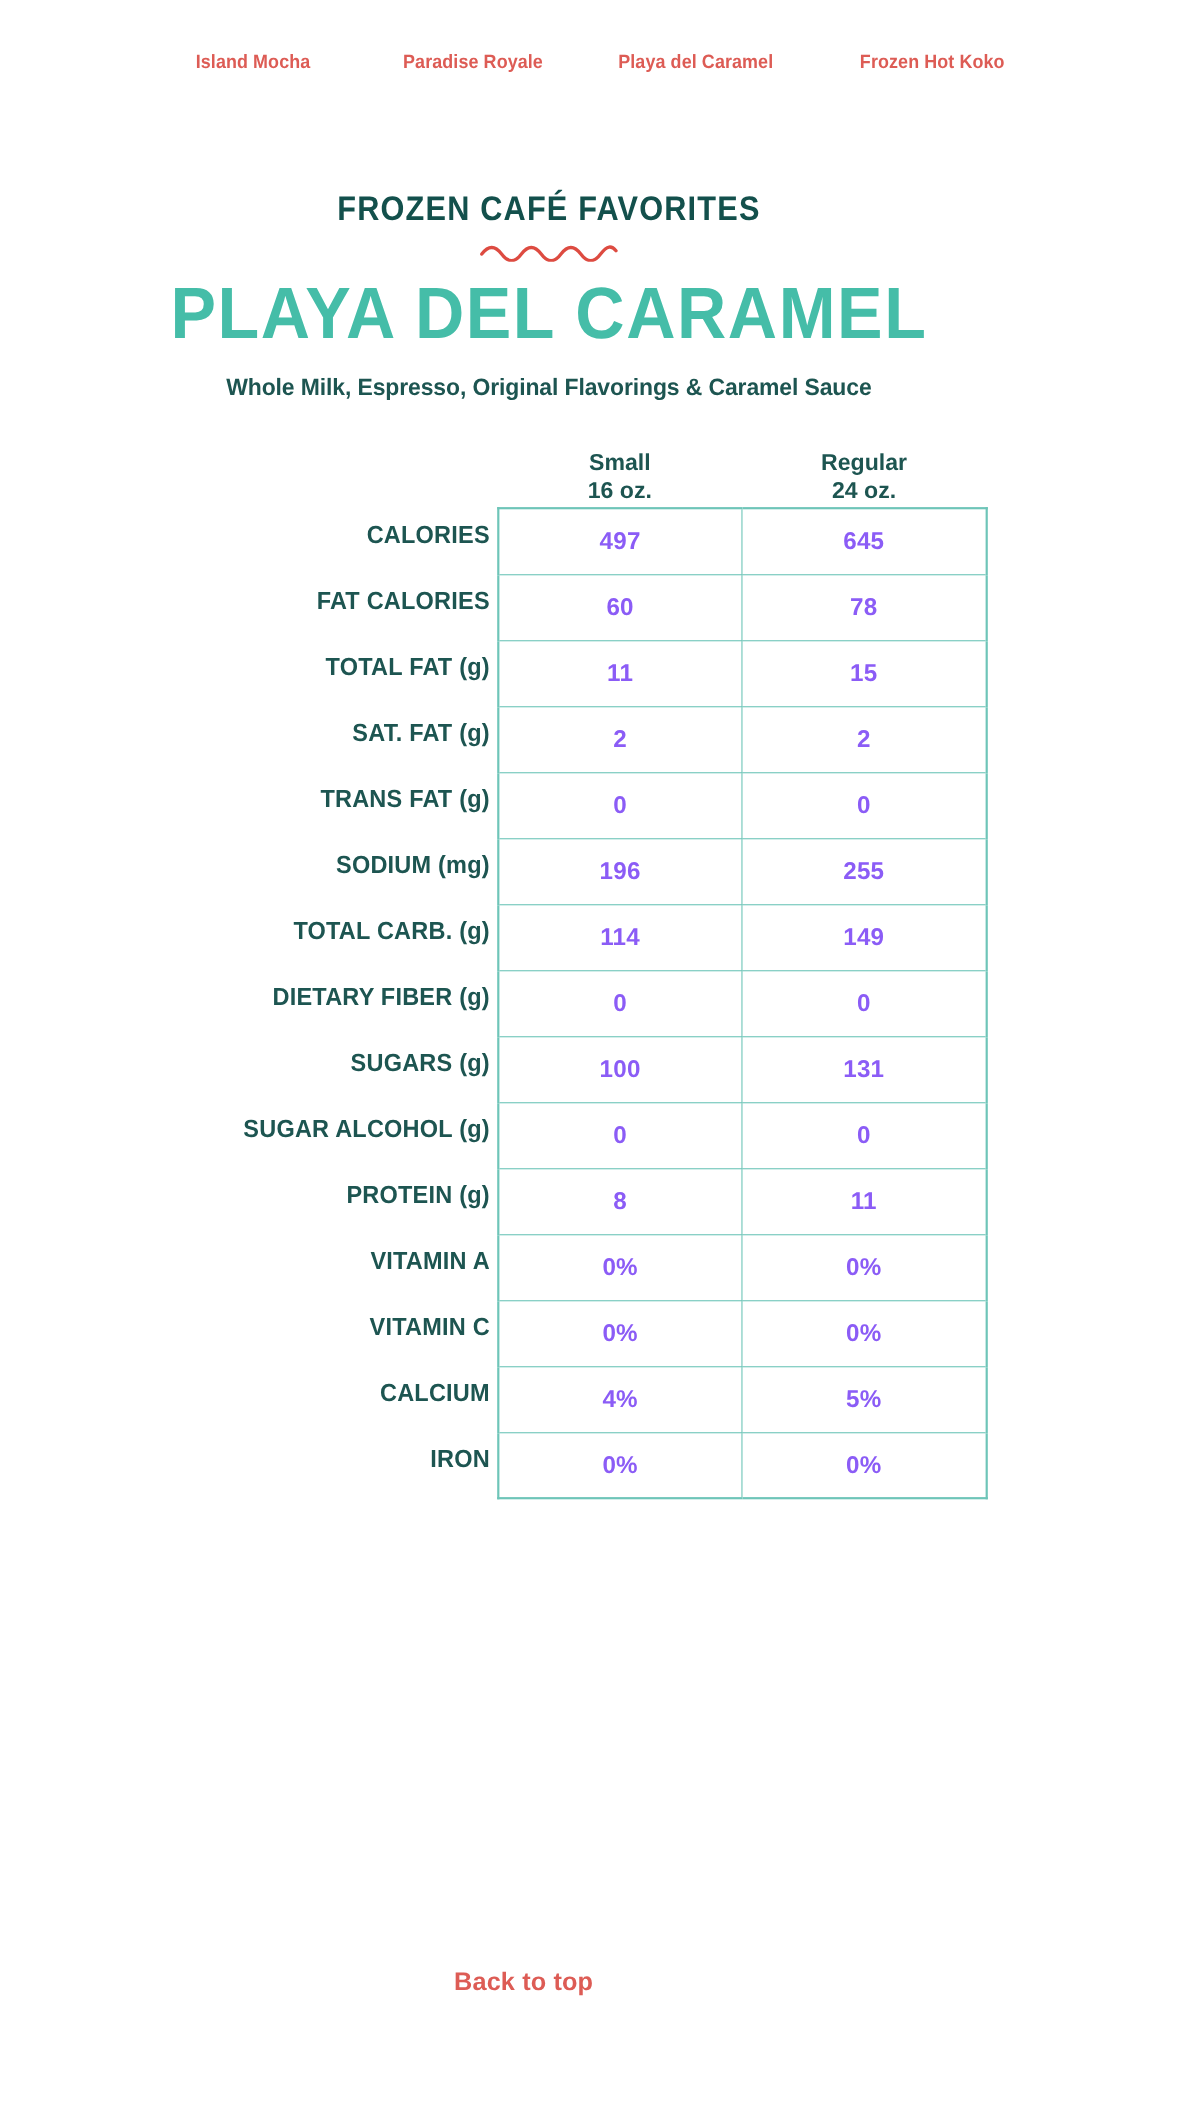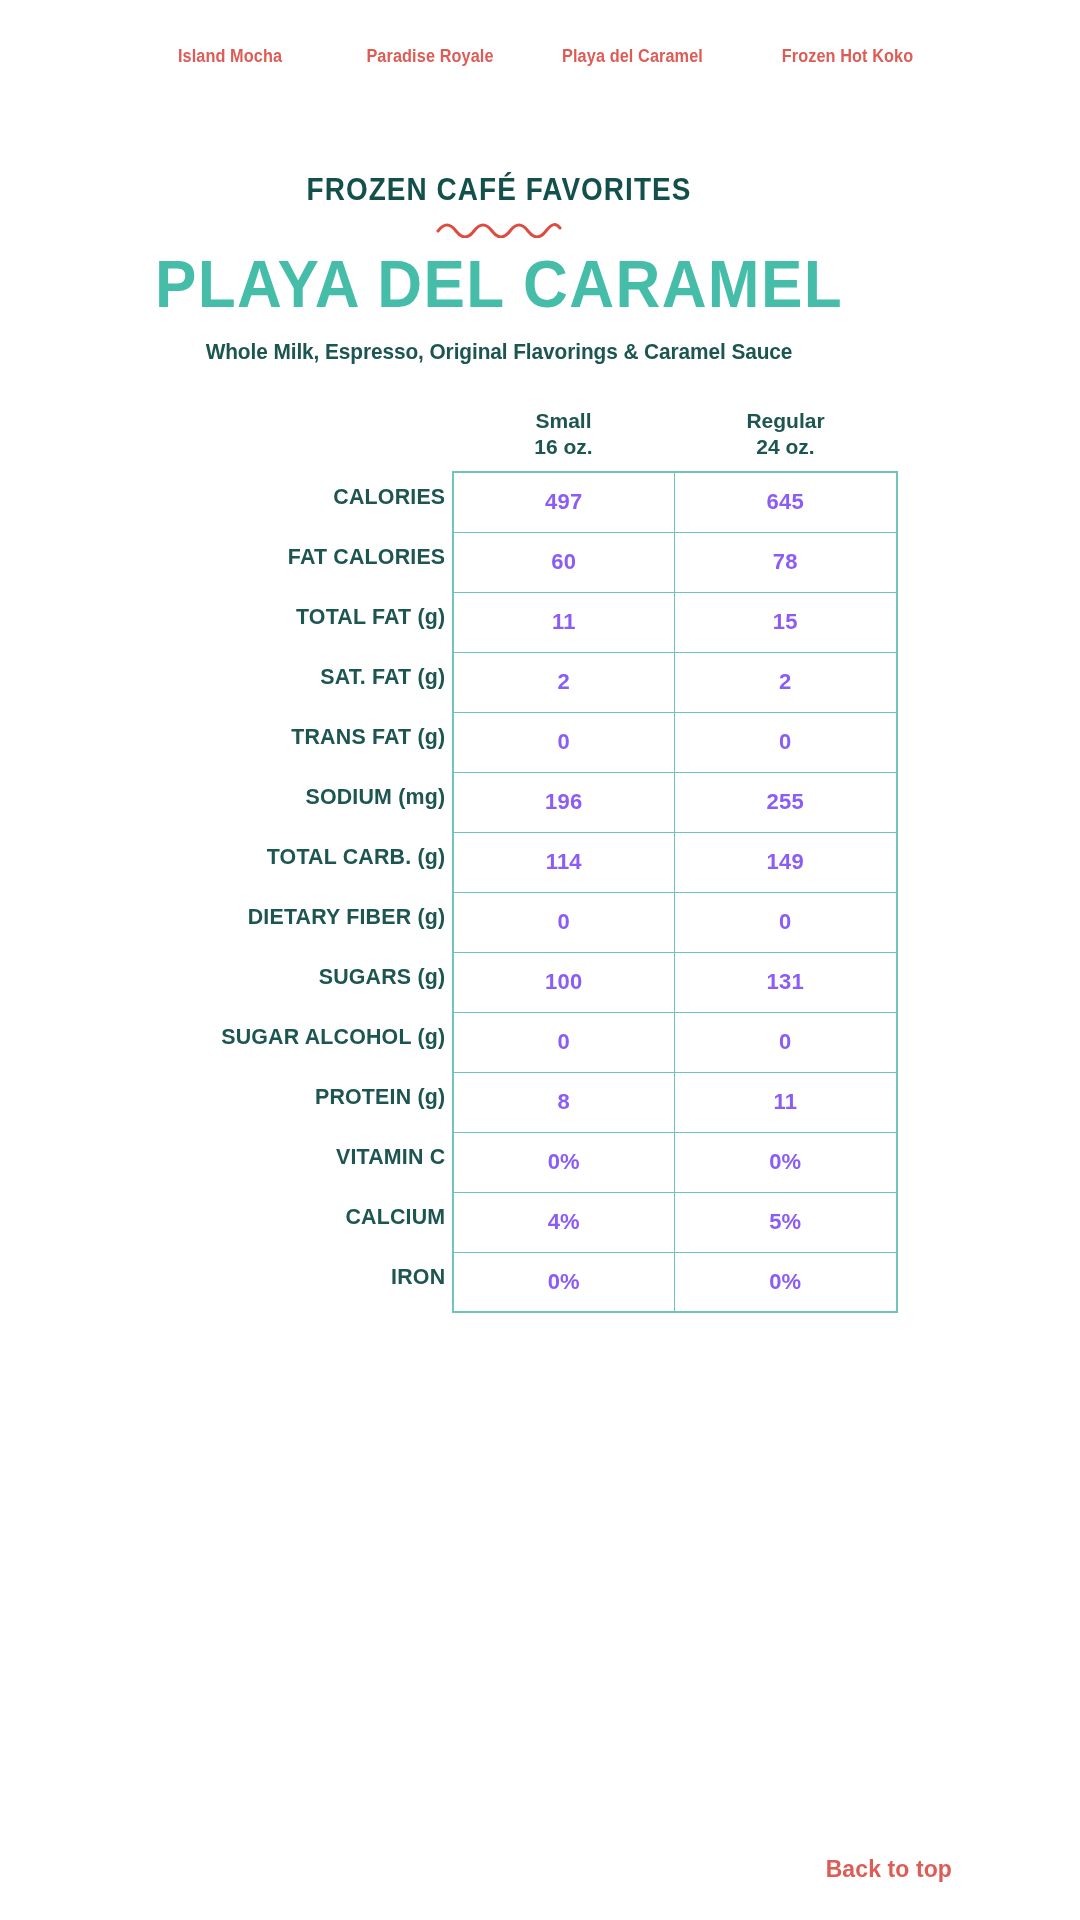--- a/index.html
+++ b/index.html
@@ -70,21 +70,21 @@
   .ntable {
     margin:0 auto;
     border-collapse:collapse;
     table-layout:fixed;
   }
   .ntable col.c-label { width:270px; }
   .ntable col.c-val   { width:222px; }
 
   .ntable thead th {
     border:none;
-    padding:0 0 12px 0;
+    padding:0 0 2px 0;
     vertical-align:bottom;
   }
   .hd {
     color:#1d5551;
     font-size:21px; font-weight:bold;
     line-height:1.22;
     text-align:center;
   }
   .hd .sz { display:block; }
 
@@ -115,22 +115,22 @@
   .ntable tbody tr:first-child td.val { border-top:2px solid #6ec5b8; }
   .ntable tbody tr:last-child  td.val { border-bottom:2px solid #6ec5b8; }
   .ntable tbody td.val.first { border-left:2px solid #6ec5b8; }
   .ntable tbody td.val.last  { border-right:2px solid #6ec5b8; }
 
   
   td.rowlabel .lbl { display:block; position:relative; top:-5px; }
 
   
   .footer {
-    position:absolute; left:0; width:952px; top:1856px;
-    text-align:right;
+    position:absolute; left:0; width:952px; top:1788px;
+    text-align:center;
   }
   .back-to-top {
     color:#dd5c55;
     font-size:23px; font-weight:bold;
     letter-spacing:0.1px;
     text-decoration:none; cursor:pointer;
   }
 </style>
 </head>
 <body>
@@ -256,20 +256,27 @@
         </tr>
         <tr>
           <td class="rowlabel">
               <span class="lbl">PROTEIN (g)</span>
             </td>
           <td class="val first">8</td>
           <td class="val last">11</td>
         </tr>
         <tr>
           <td class="rowlabel">
+              <span class="lbl">VITAMIN A</span>
+            </td>
+          <td class="val first">0%</td>
+          <td class="val last">0%</td>
+        </tr>
+        <tr>
+          <td class="rowlabel">
               <span class="lbl">VITAMIN C</span>
             </td>
           <td class="val first">0%</td>
           <td class="val last">0%</td>
         </tr>
         <tr>
           <td class="rowlabel">
               <span class="lbl">CALCIUM</span>
             </td>
           <td class="val first">4%</td>

